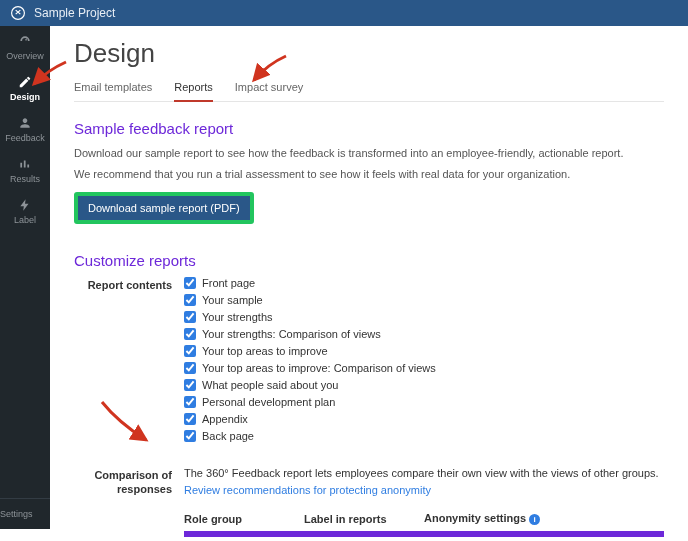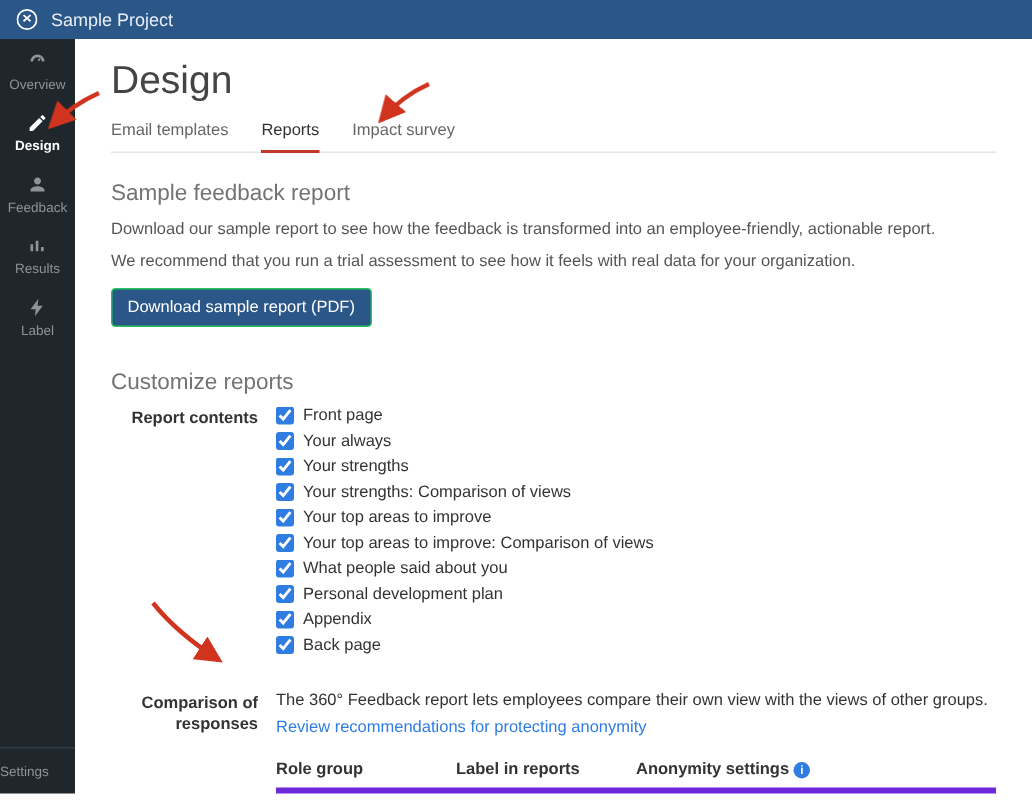--- a/index.html
+++ b/index.html
@@ -20,41 +20,41 @@
 .side-settings { border-top: 1px solid #333c44; padding: 10px 0; color:#8d9398; font-size:9px; cursor:pointer;}
 
 
 .main { position: absolute; top: 26px; left: 50px; right: 0; bottom: 0; overflow: auto; padding: 12px 24px 24px; }
 .page-title { font-size: 26px; font-weight: 300; color: #444; margin-bottom: 6px; }
 
 .tabs { border-bottom: 1px solid #e5e5e5; display: flex; gap: 22px; margin-bottom: 18px; }
 .tab { font-size: 11px; color: #666; padding: 6px 0 7px; cursor: pointer; }
 .tab.active { color: #333; font-weight: 500; border-bottom: 2px solid #c0392b; margin-bottom:-1px;}
 
-.section-title { font-size: 15px; font-weight: 400; color: #737373; margin-bottom: 8px; margin-top:4px;}
+.section-title { font-size: 15px; font-weight: 400; color: #6d28d9; margin-bottom: 8px; margin-top:4px;}
 .desc { font-size: 11px; color: #555; line-height: 1.5; margin-bottom: 4px; }
 .desc + .desc { margin-bottom: 10px; }
 
-.btn-primary { background: #2a5788; color: #fff; border: 1px solid #22c55e; border-radius: 3px; padding: 6px 10px; font-size: 11px; cursor: pointer; }
+.btn-primary { background: #2a5788; color: #fff; border: 4px solid #22c55e; border-radius: 3px; padding: 6px 10px; font-size: 11px; cursor: pointer; }
 
 .customize { margin-top: 28px; }
 .form-row { display: flex; margin-bottom: 20px; }
 .form-label { width: 110px; text-align: right; font-size: 11px; font-weight: 600; color: #333; padding-right: 12px; padding-top:1px; line-height:1.3;}
 .form-body { flex: 1; }
 
 .check-item { display: flex; align-items: center; font-size: 11px; color: #333; margin-bottom: 5px; }
 .check-item input { margin-right: 6px; accent-color: #2f7de1; width:12px; height:12px;}
 .check-item .link { color: #2f7de1; text-decoration: none; cursor:pointer;}
 .paren { color:#555;}
 
 .cmp-desc { font-size: 11px; color: #333; margin-bottom: 4px; }
 .cmp-link { font-size: 11px; color: #2f7de1; cursor:pointer; display:inline-block; margin-bottom:10px;}
 
 .tbl { width: 100%; border-collapse: collapse; font-size: 11px; }
-.tbl th { text-align: left; font-weight: 600; padding: 6px 8px 6px 0; border-bottom: 4px solid #6d28d9; color:#333;}
+.tbl th { text-align: left; font-weight: 600; padding: 6px 8px 6px 0; border-bottom: 6px solid #6d28d9; color:#333;}
 .info-icon { display:inline-block; width:11px; height:11px; border-radius:50%; background:#2f7de1; color:#fff; font-size:8px; text-align:center; line-height:11px; margin-left:3px; font-weight:bold;}
 
 
 .arrow { position: absolute; pointer-events: none; }
 .arrow svg { overflow: visible; }
 
 </style>
 </head>
 <body>
 
@@ -124,21 +124,21 @@
 
     <div class="form-row">
       <div class="form-label">Report contents</div>
       <div class="form-body" id="contents-list">
           <label class="check-item">
             <input type="checkbox" checked="" style="">
             <span>Front page</span>
           </label>
           <label class="check-item">
             <input type="checkbox" checked="" style="">
-            <span>Your always</span>
+            <span>Your sample</span>
           </label>
           <label class="check-item">
             <input type="checkbox" checked="" style="">
             <span>Your strengths</span>
           </label>
           <label class="check-item">
             <input type="checkbox" checked="" style="">
             <span>Your strengths: Comparison of views</span>
           </label>
           <label class="check-item">

